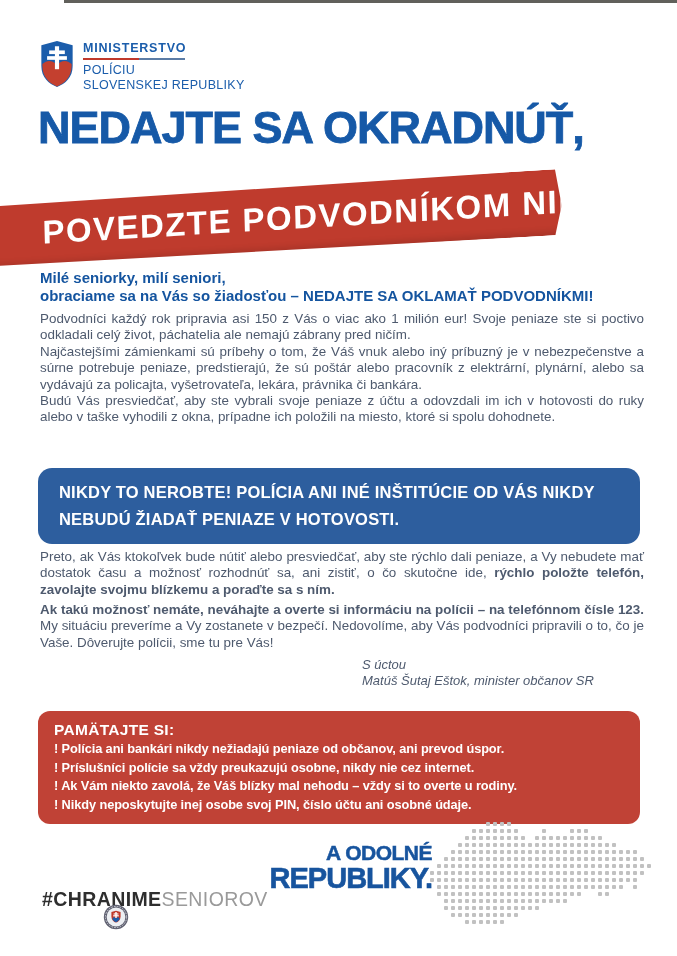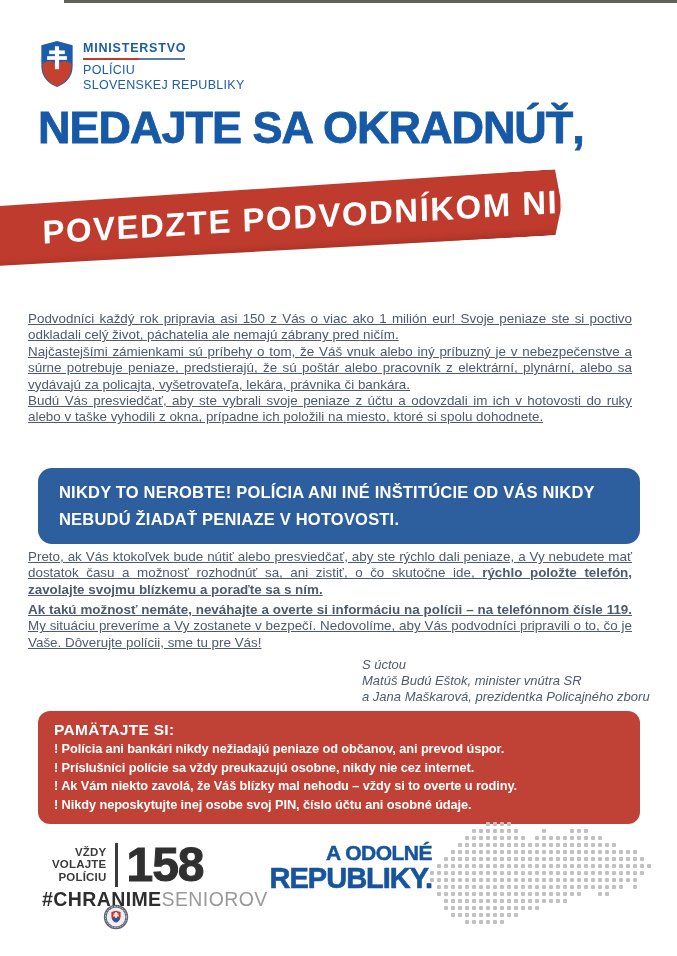--- a/index.html
+++ b/index.html
@@ -31,21 +31,21 @@
     position:absolute; left:-16px; top:186px; width:578px; height:66px;
     background:#bf3b2d; transform:rotate(-3.4deg);
     clip-path:polygon(0 6%, 99.2% 0%, 100% 55%, 98.6% 100%, 0.4% 96%);
     display:flex; align-items:center; padding-left:58px; box-sizing:border-box;
     box-shadow:inset 0 -4px 6px rgba(0,0,0,.12);
   }
   .tape-text{font-size:33px; font-weight:700; color:#ffffff; letter-spacing:1.5px; white-space:nowrap; transform:skewX(-2deg);}
 
   
   .greeting{position:absolute; left:40px; top:269px; width:604px; font-size:15px; font-weight:700; color:#14549f; line-height:18px;}
-  .body-block{position:absolute; left:28px; width:604px; text-align:justify; color:#4e5a6e; font-size:13.4px; line-height:16.4px;text-decoration:underline;}
+  .body-block{position:absolute; left:40px; width:604px; text-align:justify; color:#4e5a6e; font-size:13.4px; line-height:16.4px;}
   .body-block p{margin:0;}
   .intro{top:311px;}
   .advice1{top:549px;}
   .advice2{top:602px;}
   .b{font-weight:700;}
 
   
   .alert{
     position:absolute; left:38px; top:468px; width:602px; box-sizing:border-box;
     background:#2d5e9e; border-radius:14px; padding:11px 21px;
@@ -104,61 +104,55 @@
       <div class="logo-l3">SLOVENSKEJ REPUBLIKY</div>
     </div>
   </div>
 
   <div class="headline">NEDAJTE SA OKRADNÚŤ,</div>
 
   <div class="tape">
     <span class="tape-text">POVEDZTE PODVODNÍKOM NIE</span>
   </div>
 
+  <div class="greeting">
+    <div>Milé seniorky, milí seniori,</div>
+    <div>obraciame sa na Vás so žiadosťou – NEDAJTE SA OKLAMAŤ PODVODNÍKMI!</div>
+  </div>
 
   <div class="body-block intro">
     <p>Podvodníci každý rok pripravia asi 150 z Vás o viac ako 1 milión eur! Svoje peniaze ste si poctivo odkladali celý život, páchatelia ale nemajú zábrany pred ničím.</p>
     <p>Najčastejšími zámienkami sú príbehy o tom, že Váš vnuk alebo iný príbuzný je v nebezpečenstve a súrne potrebuje peniaze, predstierajú, že sú poštár alebo pracovník z elektrární, plynární, alebo sa vydávajú za policajta, vyšetrovateľa, lekára, právnika či bankára.</p>
     <p>Budú Vás presviedčať, aby ste vybrali svoje peniaze z účtu a odovzdali im ich v hotovosti do ruky alebo v taške vyhodili z okna, prípadne ich položili na miesto, ktoré si spolu dohodnete.</p>
   </div>
 
   <div class="alert">
     <span>NIKDY TO NEROBTE! POLÍCIA ANI INÉ INŠTITÚCIE OD VÁS NIKDY NEBUDÚ ŽIADAŤ PENIAZE V HOTOVOSTI.</span>
   </div>
 
   <div class="body-block advice1">
     <p><span>Preto, ak Vás ktokoľvek bude nútiť alebo presviedčať, aby ste rýchlo dali peniaze, a Vy nebudete mať dostatok času a možnosť rozhodnúť sa, ani zistiť, o čo skutočne ide, </span><span class="b">rýchlo položte telefón, zavolajte svojmu blízkemu a poraďte sa s ním.</span></p>
   </div>
   <div class="body-block advice2">
-    <p><span class="b">Ak takú možnosť nemáte, neváhajte a overte si informáciu na polícii – na telefónnom čísle 119.</span><span> My situáciu preveríme a Vy zostanete v bezpečí. Nedovolíme, aby Vás podvodníci pripravili o to, čo je Vaše. Dôverujte polícii, sme tu pre Vás!</span></p>
+    <p><span class="b">Ak takú možnosť nemáte, neváhajte a overte si informáciu na polícii – na telefónnom čísle 123.</span><span> My situáciu preveríme a Vy zostanete v bezpečí. Nedovolíme, aby Vás podvodníci pripravili o to, čo je Vaše. Dôverujte polícii, sme tu pre Vás!</span></p>
   </div>
 
   <div class="signature">
     <div>S úctou</div>
-    <div>Matúš Budú Eštok, minister vnútra SR</div>
-    <div>a Jana Maškarová, prezidentka Policajného zboru</div>
+    <div>Matúš Šutaj Eštok, minister občanov SR</div>
   </div>
 
   <div class="remember">
     <div class="remember-title">PAMÄTAJTE SI:</div>
     <div class="remember-item">! Polícia ani bankári nikdy nežiadajú peniaze od občanov, ani prevod úspor.</div>
     <div class="remember-item">! Príslušníci polície sa vždy preukazujú osobne, nikdy nie cez internet.</div>
     <div class="remember-item">! Ak Vám niekto zavolá, že Váš blízky mal nehodu – vždy si to overte u rodiny.</div>
     <div class="remember-item">! Nikdy neposkytujte inej osobe svoj PIN, číslo účtu ani osobné údaje.</div>
   </div>
 
-  <div class="call-block">
-    <div class="call-lines">
-      <div>VŽDY</div>
-      <div>VOLAJTE</div>
-      <div>POLÍCIU</div>
-    </div>
-    <div class="call-divider"></div>
-    <div class="call-number">158</div>
-  </div>
 
   <div class="hashtag">
     <span class="hb">#CHRANIME</span><span class="hl">SENIOROV</span>
   </div>
 
   <svg class="badge" viewBox="0 0 26 26">
     <circle cx="13" cy="13" r="12.2" fill="#5f6070"></circle>
     <circle cx="13" cy="13" r="9.4" fill="#eceff3"></circle>
     <circle cx="13" cy="13" r="10.6" fill="none" stroke="#c9ccd4" stroke-width="1" stroke-dasharray="1.6 1.2"></circle>
     <path d="M13 6.8 L17.6 8 V12.4 C17.6 15.9 15.4 17.8 13 18.6 C10.6 17.8 8.4 15.9 8.4 12.4 V8 Z" fill="#c0392b"></path>

